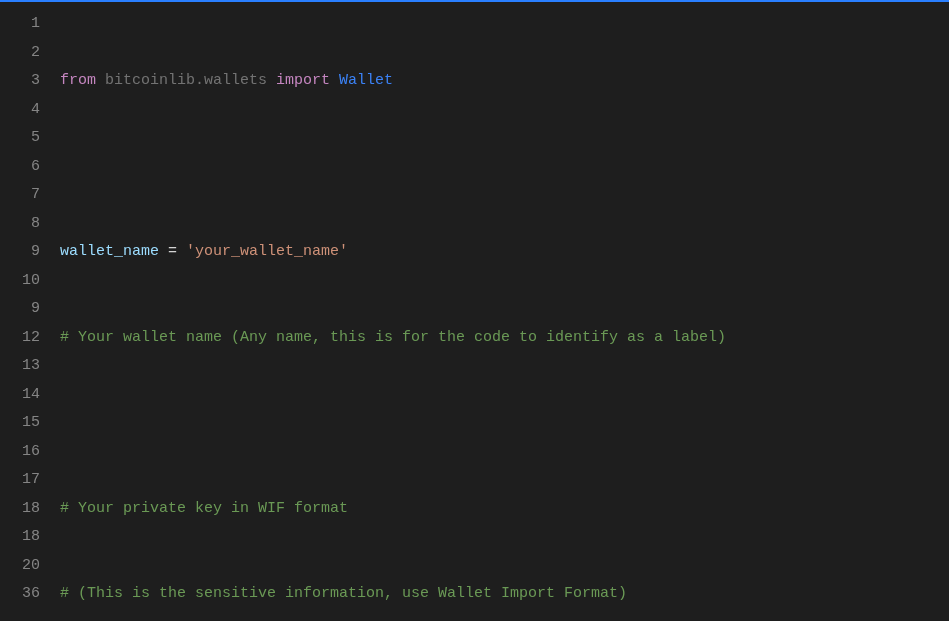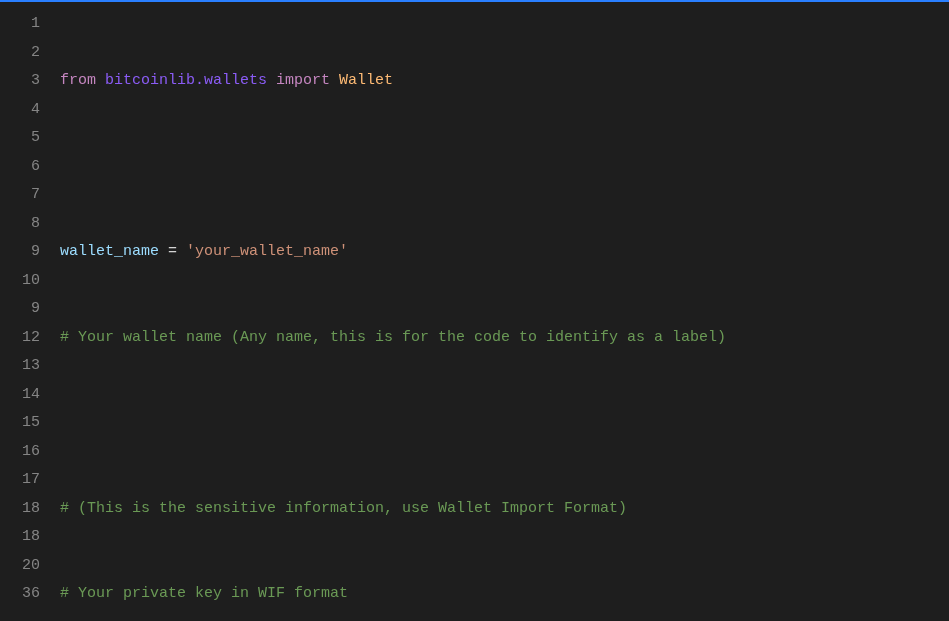--- a/index.html
+++ b/index.html
@@ -37,22 +37,22 @@
     .code {
       flex: 1;
       padding-top: 8px;
       white-space: pre;
       overflow: hidden;
     }
     .code-line {
       height: 28.5px;
     }
     .kw-import { color: #c586c0; }
-    .module { color: #8b5cf6; }
-    .class { color: #fdba74; }
+    .module { color: #737373; }
+    .class { color: #3b82f6; }
     .comment { color: #6a9955; }
     .variable { color: #9cdcfe; }
     .operator { color: #d4d4d4; }
     .string { color: #ce9178; }
   </style>
 </head>
 <body>
 
 <div class="editor">
   <div class="gutter">
@@ -77,22 +77,22 @@
     <div>18</div>
     <div>20</div>
     <div>36</div>
   </div>
   <div class="code">
     <div class="code-line"><span class="kw-import">from</span> <span class="module">bitcoinlib.wallets</span> <span class="kw-import">import</span> <span class="class">Wallet</span></div>
     <div class="code-line"></div>
     <div class="code-line"><span class="variable">wallet_name</span><span class="operator"> = </span><span class="string">'your_wallet_name'</span></div>
     <div class="code-line"><span class="comment"># Your wallet name (Any name, this is for the code to identify as a label)</span></div>
     <div class="code-line"></div>
+    <div class="code-line"><span class="comment"># Your private key in WIF format</span></div>
     <div class="code-line"><span class="comment"># (This is the sensitive information, use Wallet Import Format)</span></div>
-    <div class="code-line"><span class="comment"># Your private key in WIF format</span></div>
     
     
     
     
     
     
     
     
     
     

